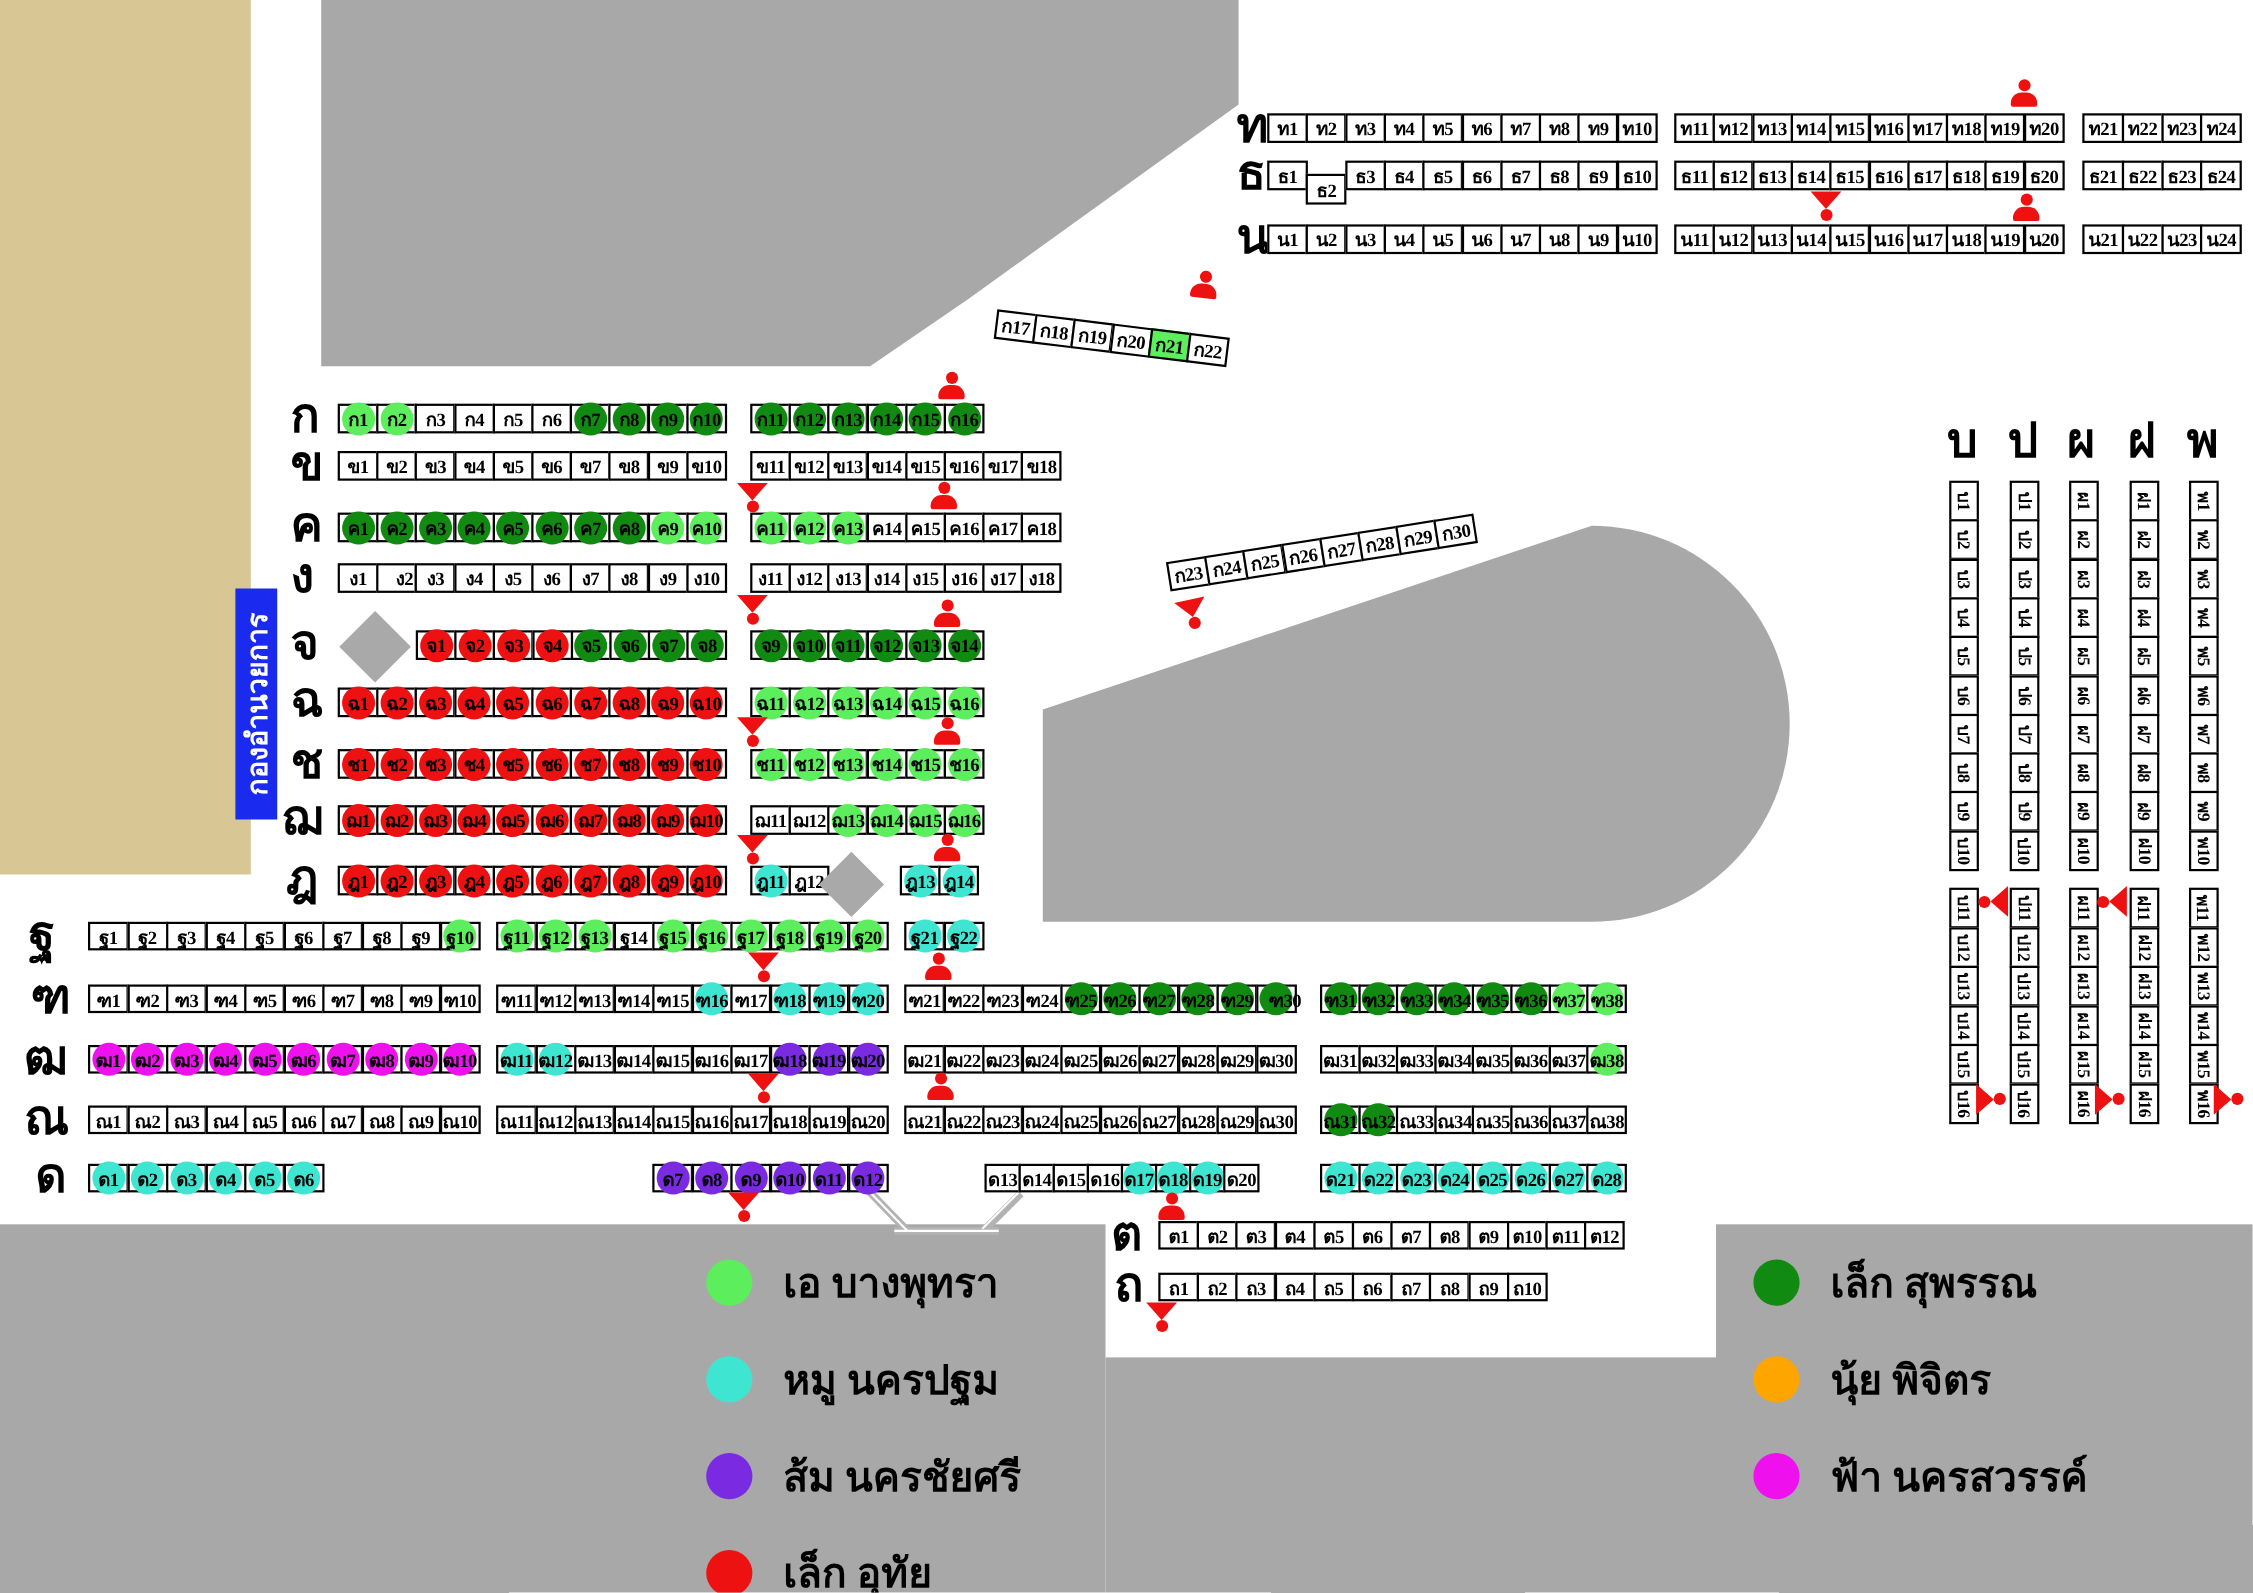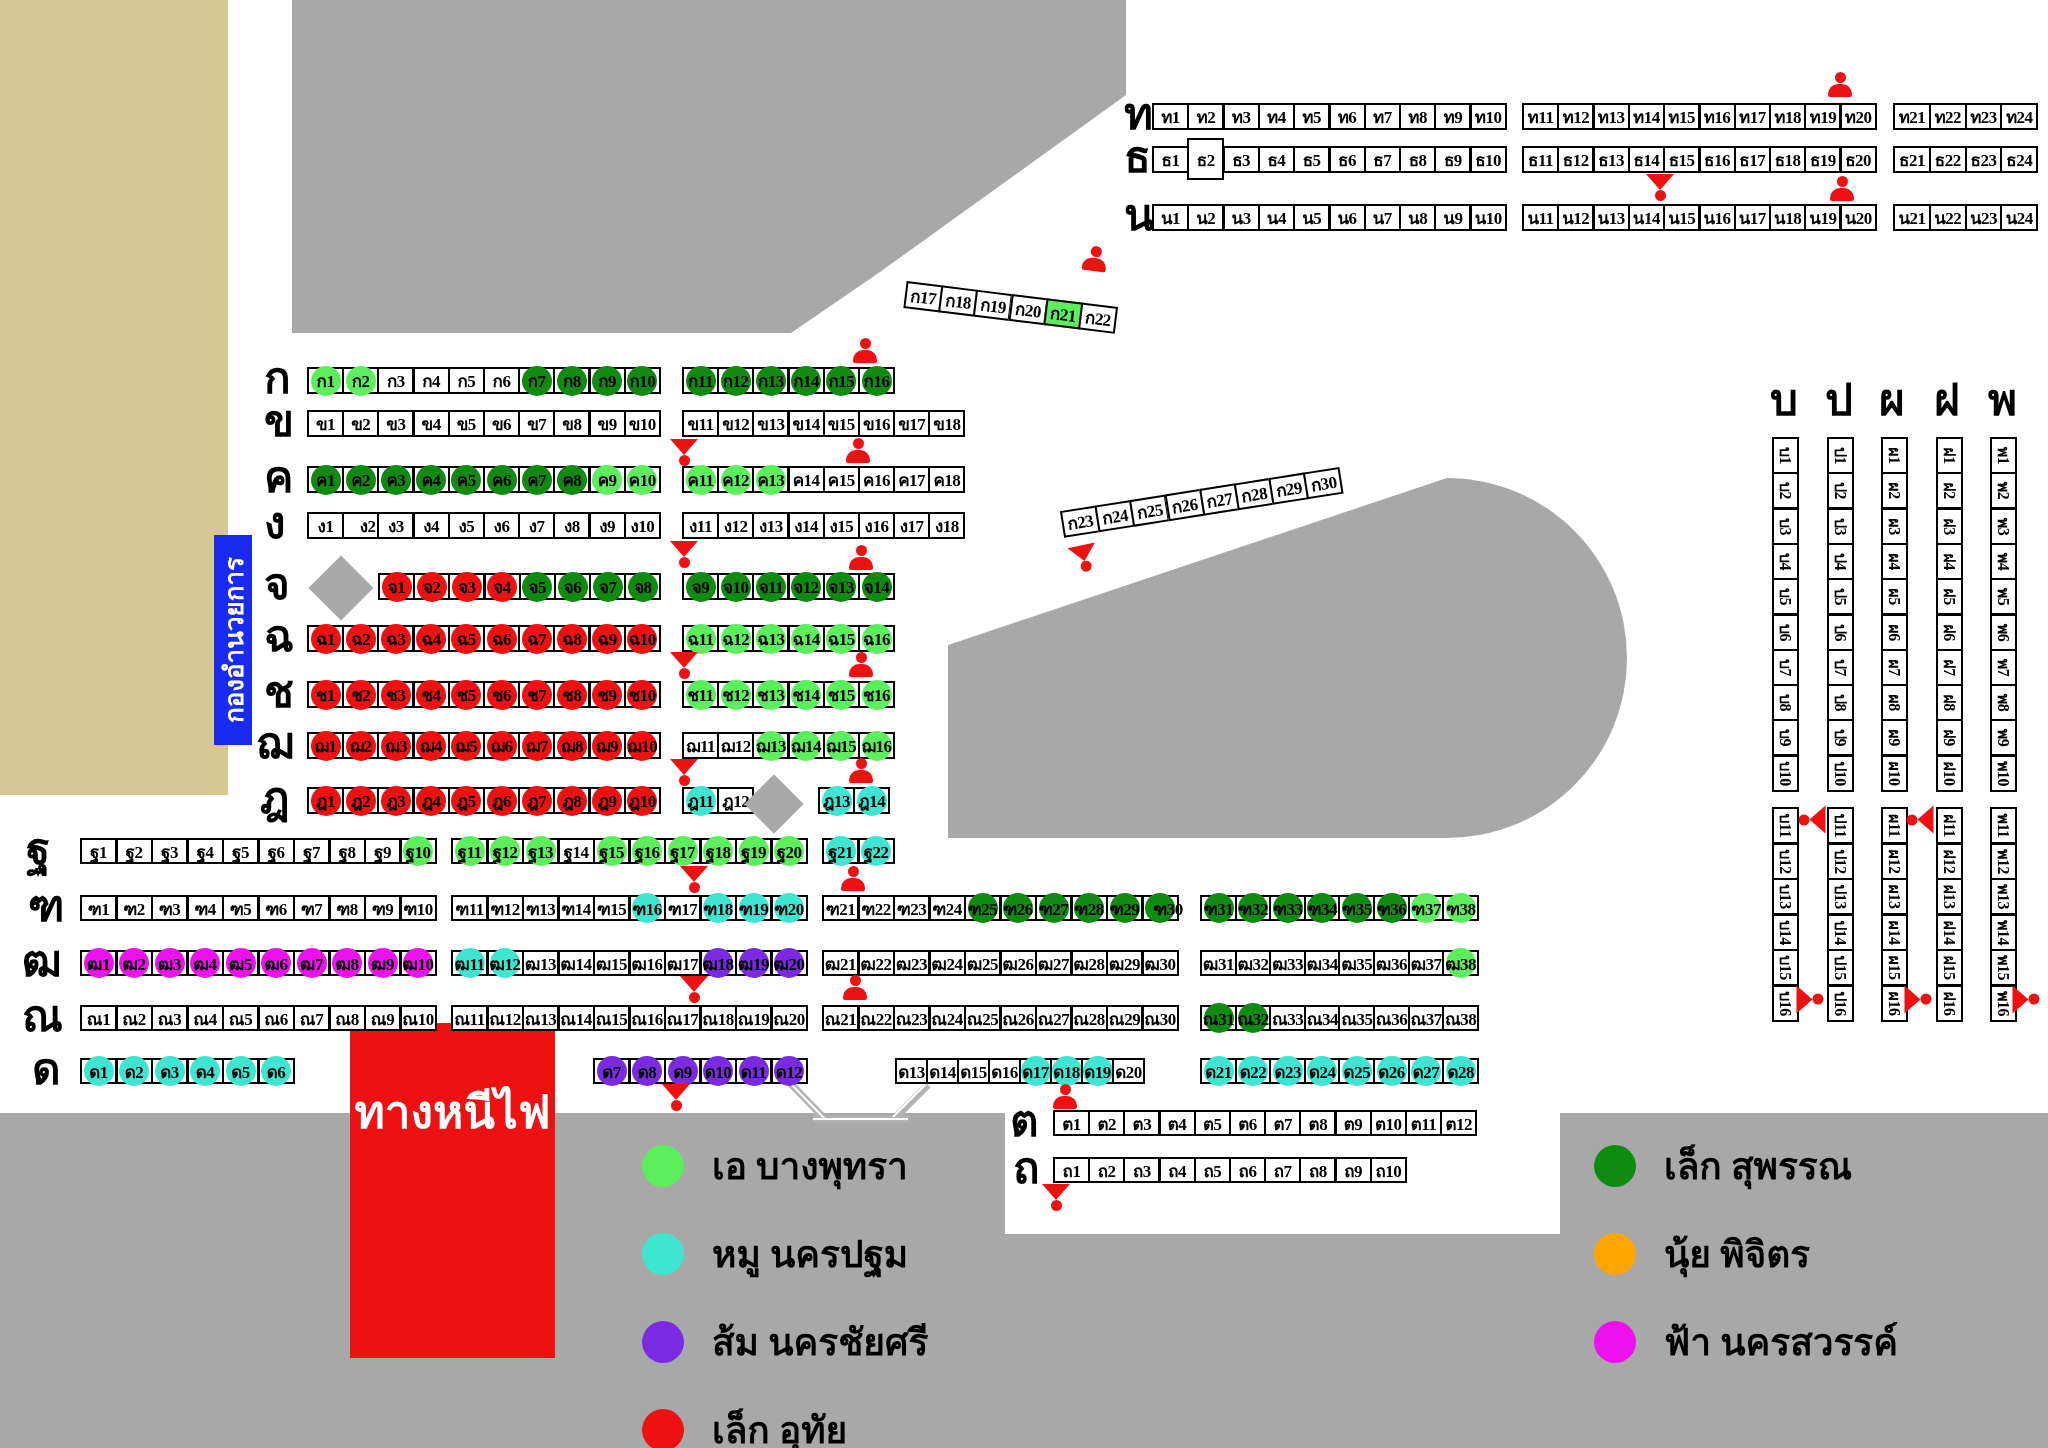--- a/index.html
+++ b/index.html
@@ -58,23 +58,20 @@
 
   <svg id="gate" width="160" height="48">
     <line x1="10" y1="7" x2="44" y2="42" stroke="#b3b3b3" stroke-width="7"></line>
     <line x1="33" y1="43" x2="128" y2="43" stroke="#b3b3b3" stroke-width="7"></line>
     <line x1="115" y1="42" x2="148" y2="9" stroke="#b3b3b3" stroke-width="7"></line>
     <line x1="12" y1="9" x2="45" y2="43" stroke="#ffffff" stroke-width="2"></line>
     <line x1="33" y1="43" x2="128" y2="43" stroke="#ffffff" stroke-width="2"></line>
     <line x1="113" y1="41" x2="146" y2="8" stroke="#ffffff" stroke-width="2"></line>
   </svg>
 
-  <div id="fire-exit" class="shape">
-    <span>ทางหนีไฟ</span>
-  </div>
 
   <div id="office" class="shape">
     <span>กองอำนวยการ</span>
   </div>
 
   <div id="gen-layer">
       <div class="row-label" style="left: 1124px; top: 92px;">ท</div>
       <div class="cell" style="left: 1152px; top: 103px; width: 37px; height: 27px;">
         <span>ท1</span>
       </div>
@@ -144,21 +141,21 @@
       <div class="cell" style="left: 1964.5px; top: 103px; width: 38px; height: 27px;">
         <span>ท23</span>
       </div>
       <div class="cell" style="left: 2000.25px; top: 103px; width: 38px; height: 27px;">
         <span>ท24</span>
       </div>
       <div class="row-label" style="left: 1124px; top: 135px;">ธ</div>
       <div class="cell" style="left: 1152px; top: 146px; width: 37px; height: 27px;">
         <span>ธ1</span>
       </div>
-      <div class="cell" style="left: 1187.3px; top: 138px; width: 37px; height: 42px;">
+      <div class="cell" style="left: 1187.3px; top: 158px; width: 37px; height: 28px;">
         <span>ธ2</span>
       </div>
       <div class="cell" style="left: 1222.6px; top: 146px; width: 37px; height: 27px;">
         <span>ธ3</span>
       </div>
       <div class="cell" style="left: 1257.9px; top: 146px; width: 37px; height: 27px;">
         <span>ธ4</span>
       </div>
       <div class="cell" style="left: 1293.2px; top: 146px; width: 37px; height: 27px;">
         <span>ธ5</span>

